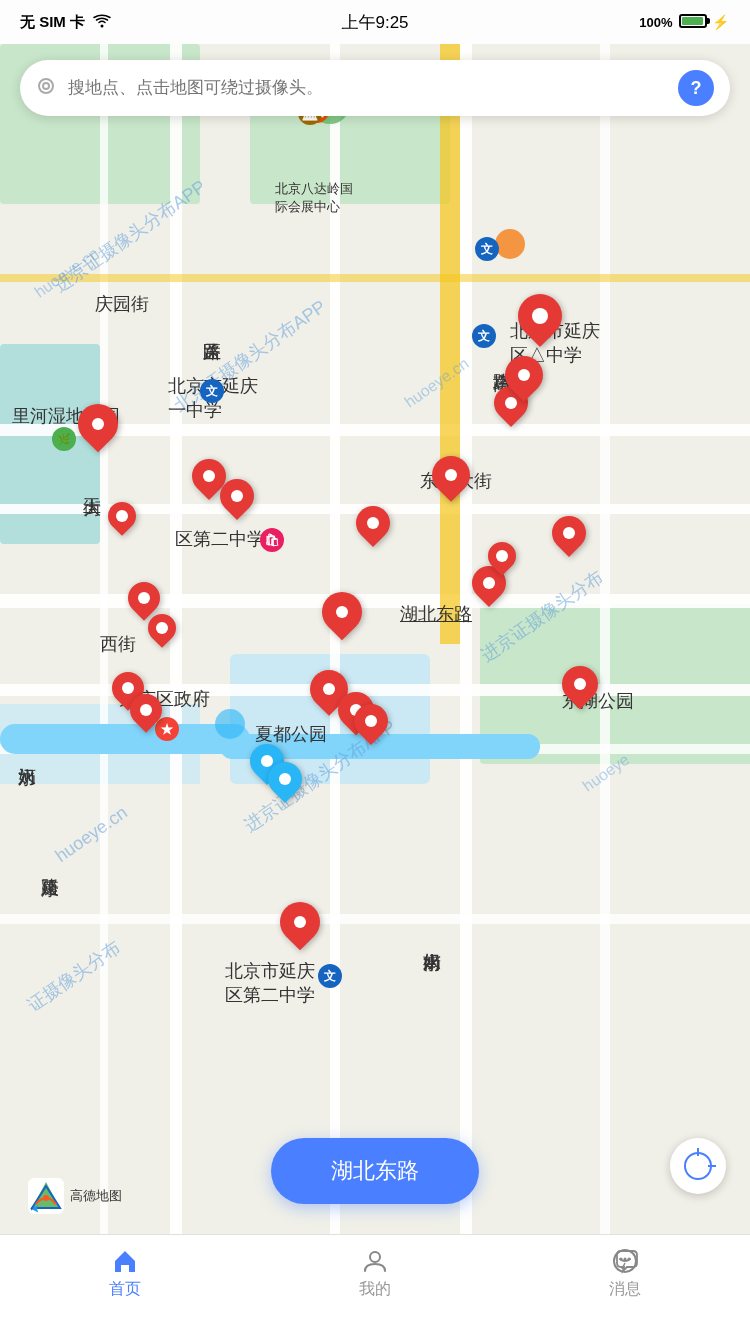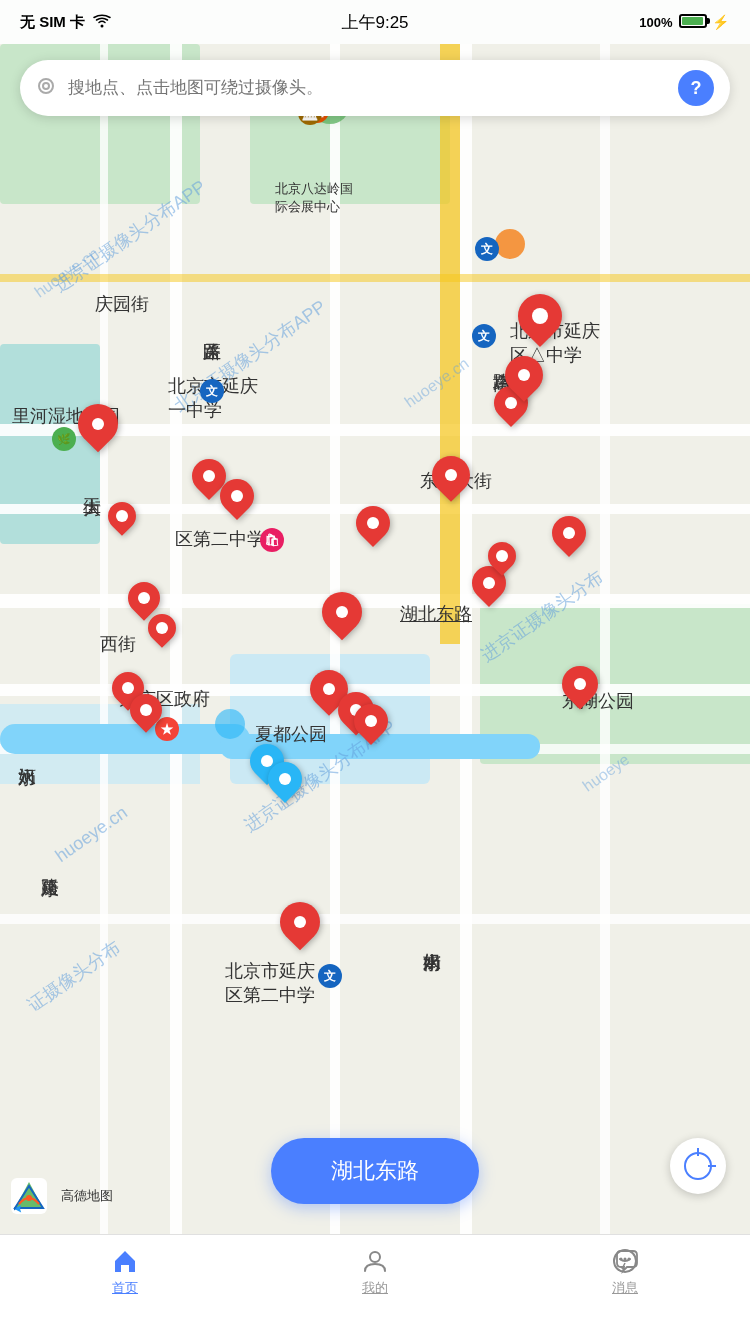--- a/index.html
+++ b/index.html
@@ -281,24 +281,24 @@
       width: 8px;
       top: 50%;
       transform: translateY(-50%);
       right: -6px;
     }
 
     
     #amap-logo {
       position: absolute;
       bottom: 120px;
-      left: 11px;
-      display: flex;
-      align-items: center;
-      gap: 14px;
+      left: 28px;
+      display: flex;
+      align-items: center;
+      gap: 6px;
       z-index: 50;
       text-align: right;
     }
     .amap-icon {
       width: 36px;
       height: 36px;
     }
     .amap-text {
       font-size: 13px;
       color: #333;
@@ -326,23 +326,22 @@
       cursor: pointer;
     }
     .tab-icon {
       width: 28px;
       height: 28px;
       display: flex;
       align-items: center;
       justify-content: center;
     }
     .tab-label {
-      font-size: 13px;
+      font-size: 16px;
       color: #999;
-      text-decoration: underline;
     }
     .tab-label.active {
       color: #4a7fff;
     }
   </style>
 </head>
 <body>
 
 <div id="status-bar">
   <div class="status-left">

